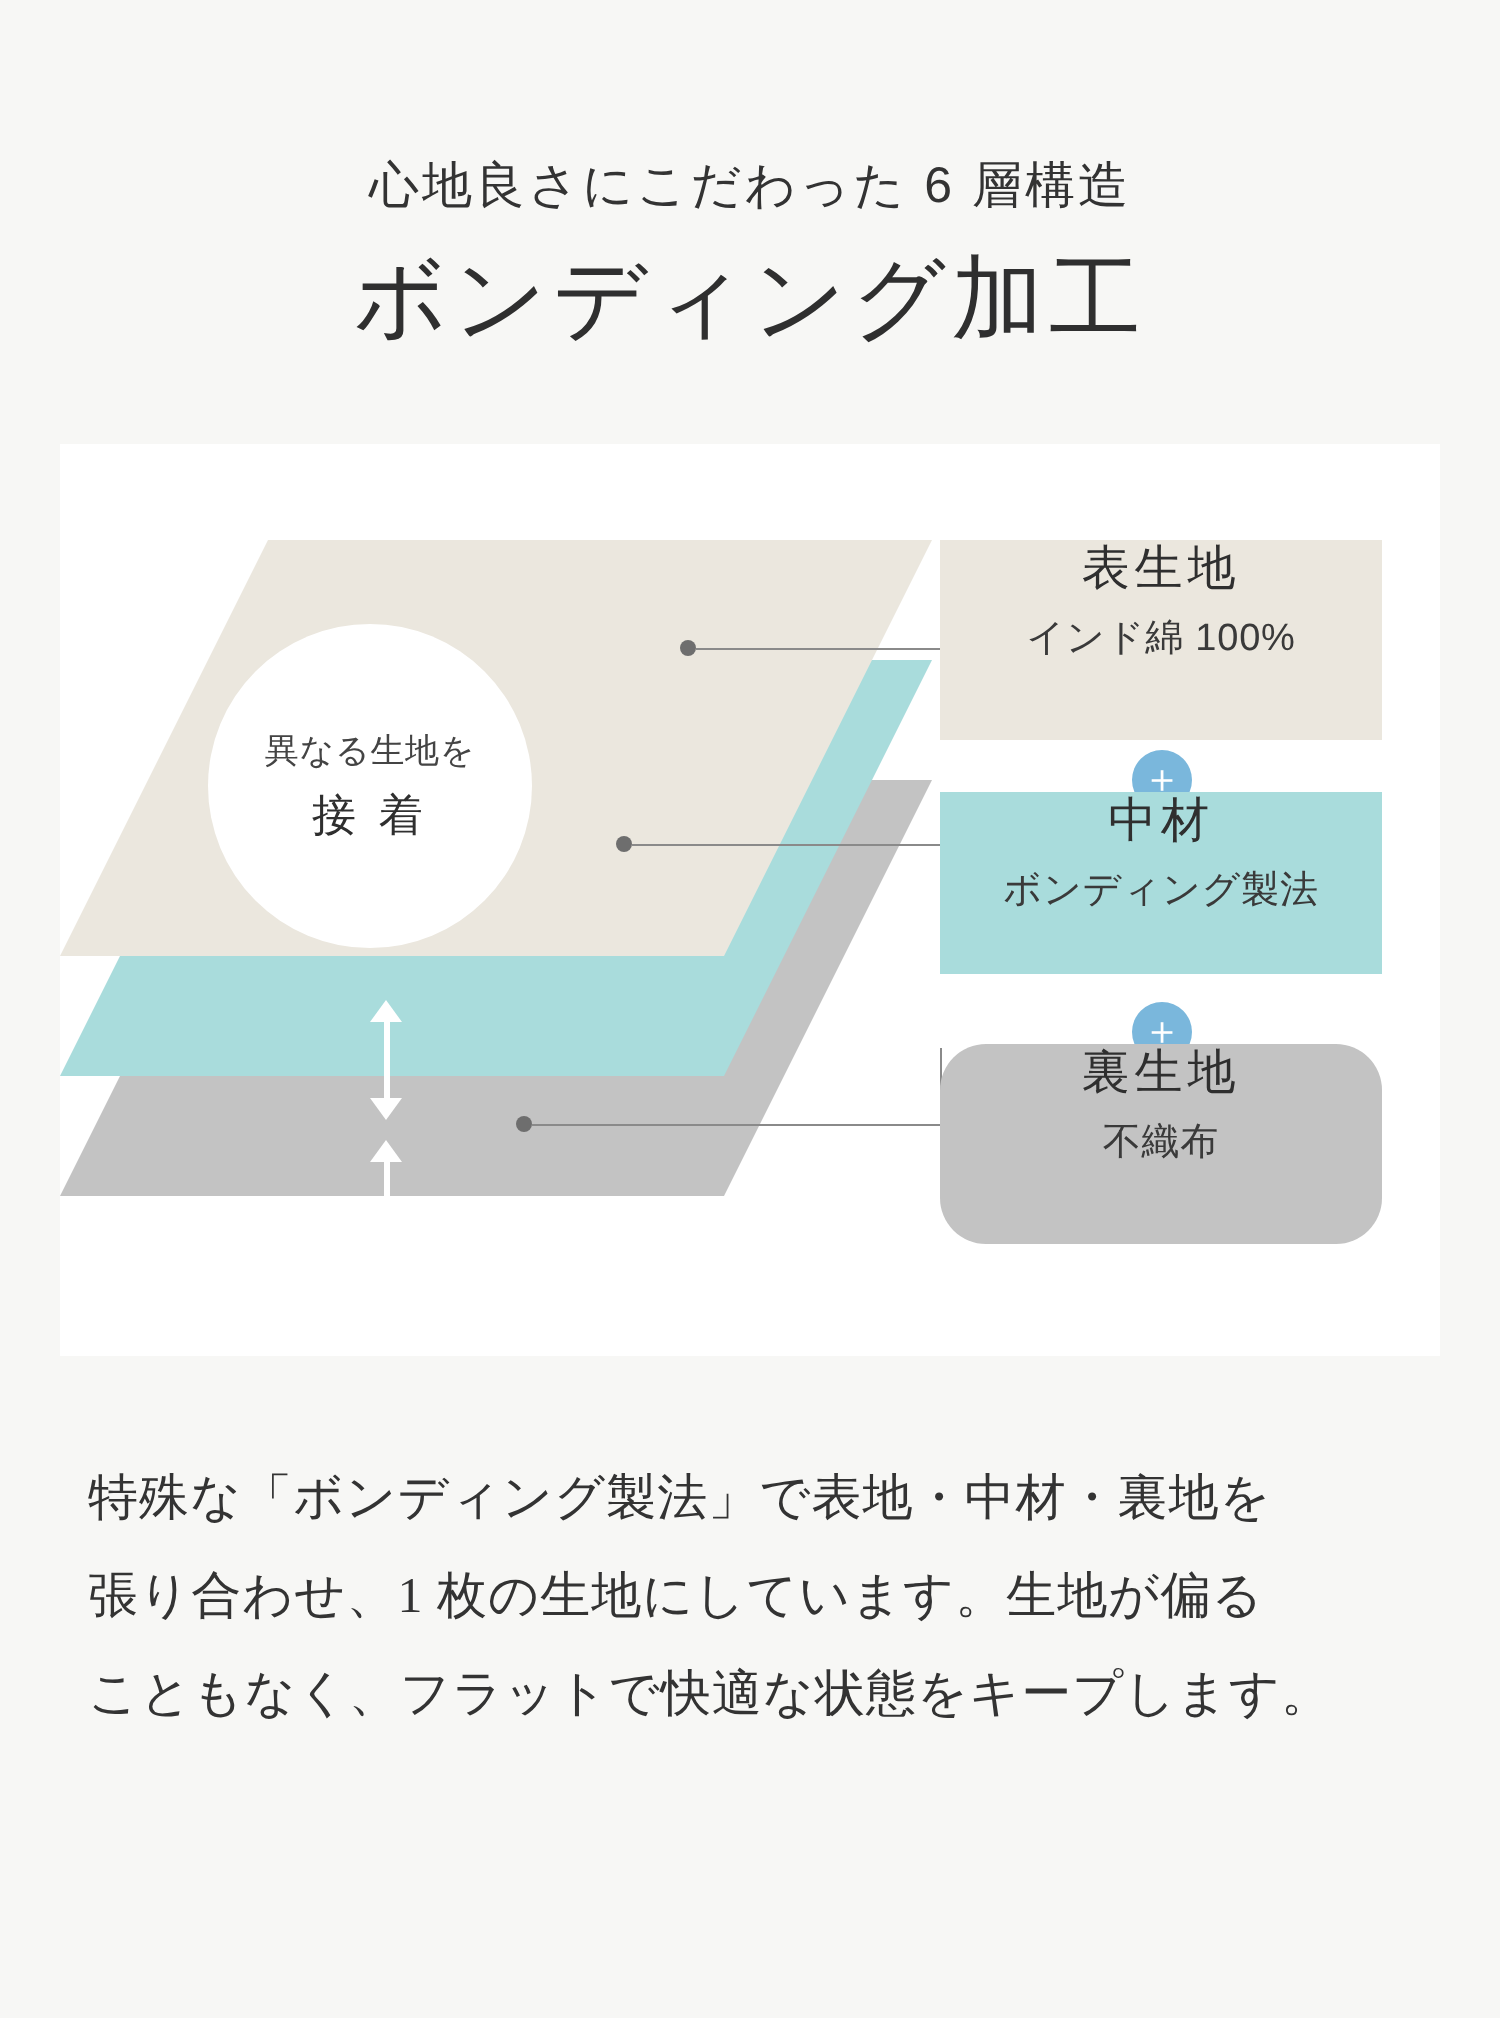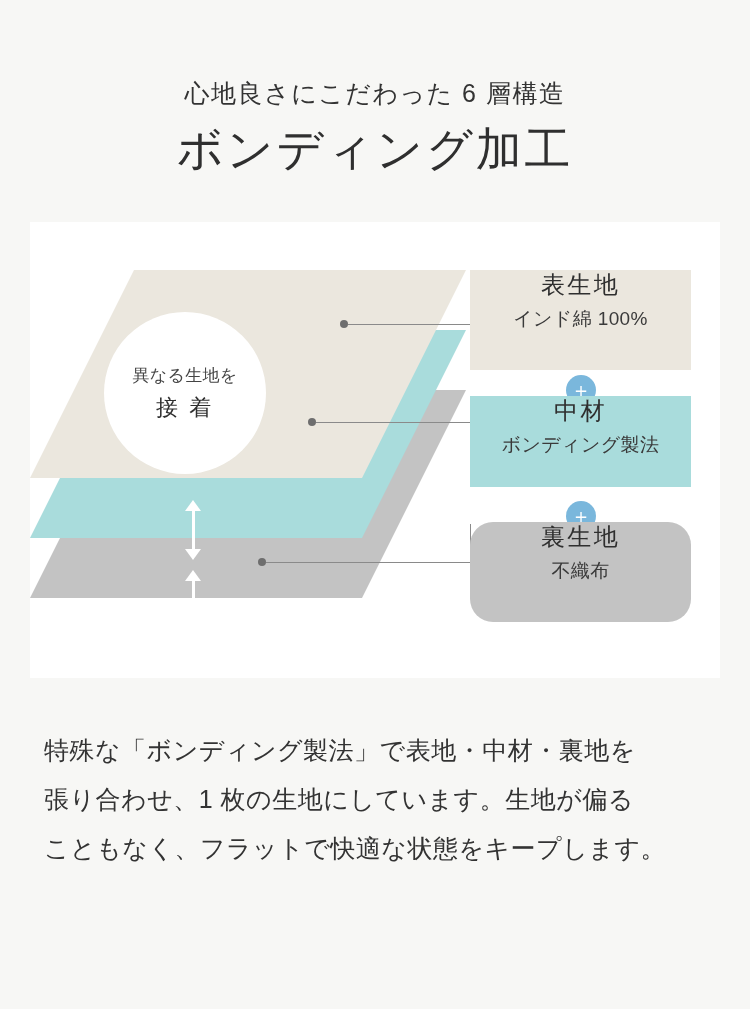--- a/index.html
+++ b/index.html
@@ -202,20 +202,21 @@
   
   .para {
     position: absolute;
     top: 726px;
     left: 44px;
     width: 672px;
     font-size: 25px;
     line-height: 1.95;
     letter-spacing: 0.02em;
     color: #333333;
+    font-family: Liberation Serif, serif;
   }
   .para div { white-space: nowrap; }
 </style>
 </head>
 <body>
 
 <div class="heading-block">
   <div class="heading-sub">心地良さにこだわった 6 層構造</div>
   <div class="heading-main">ボンディング加工</div>
 </div>

